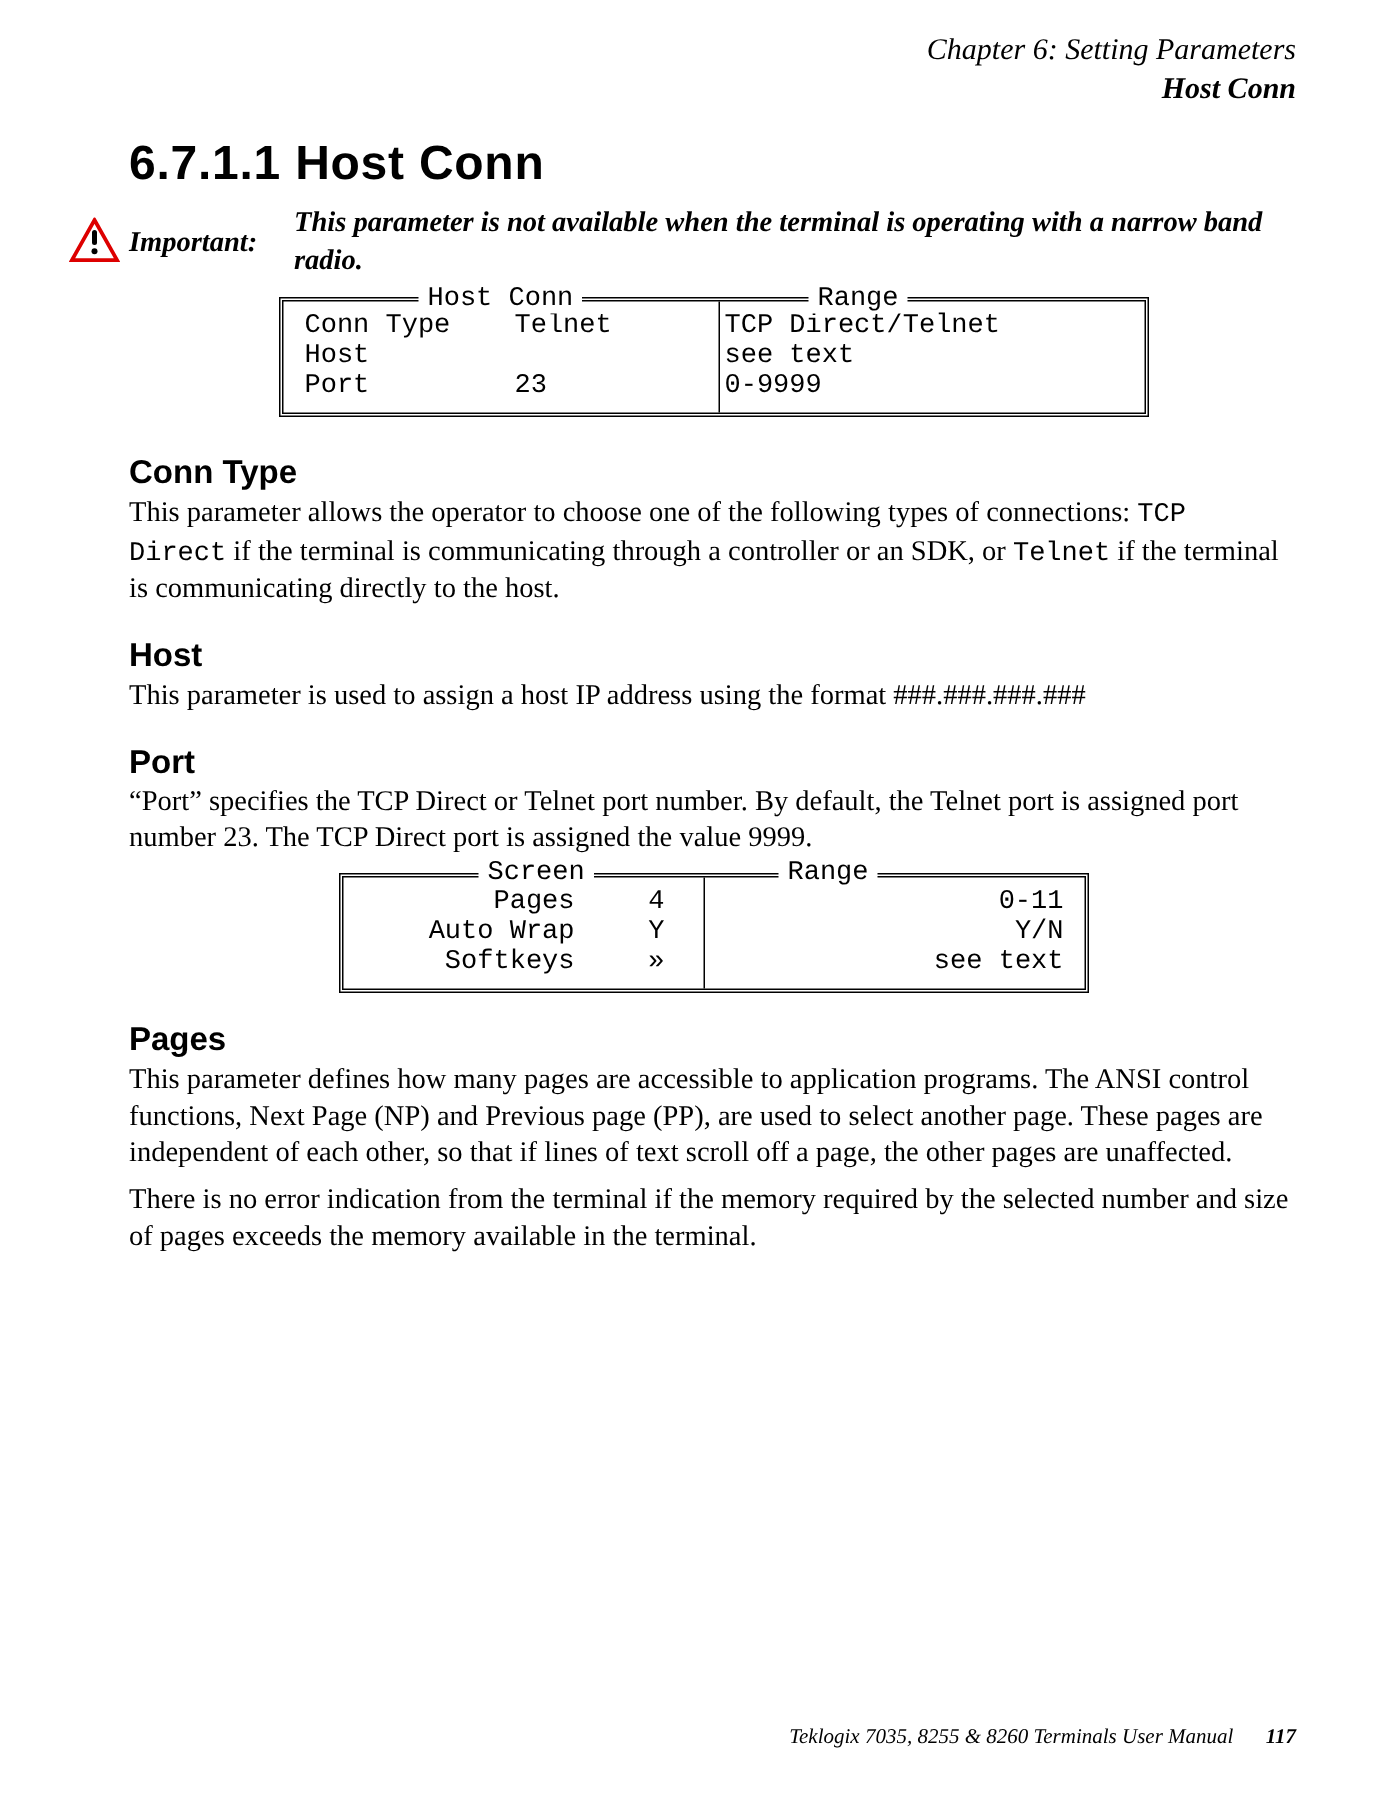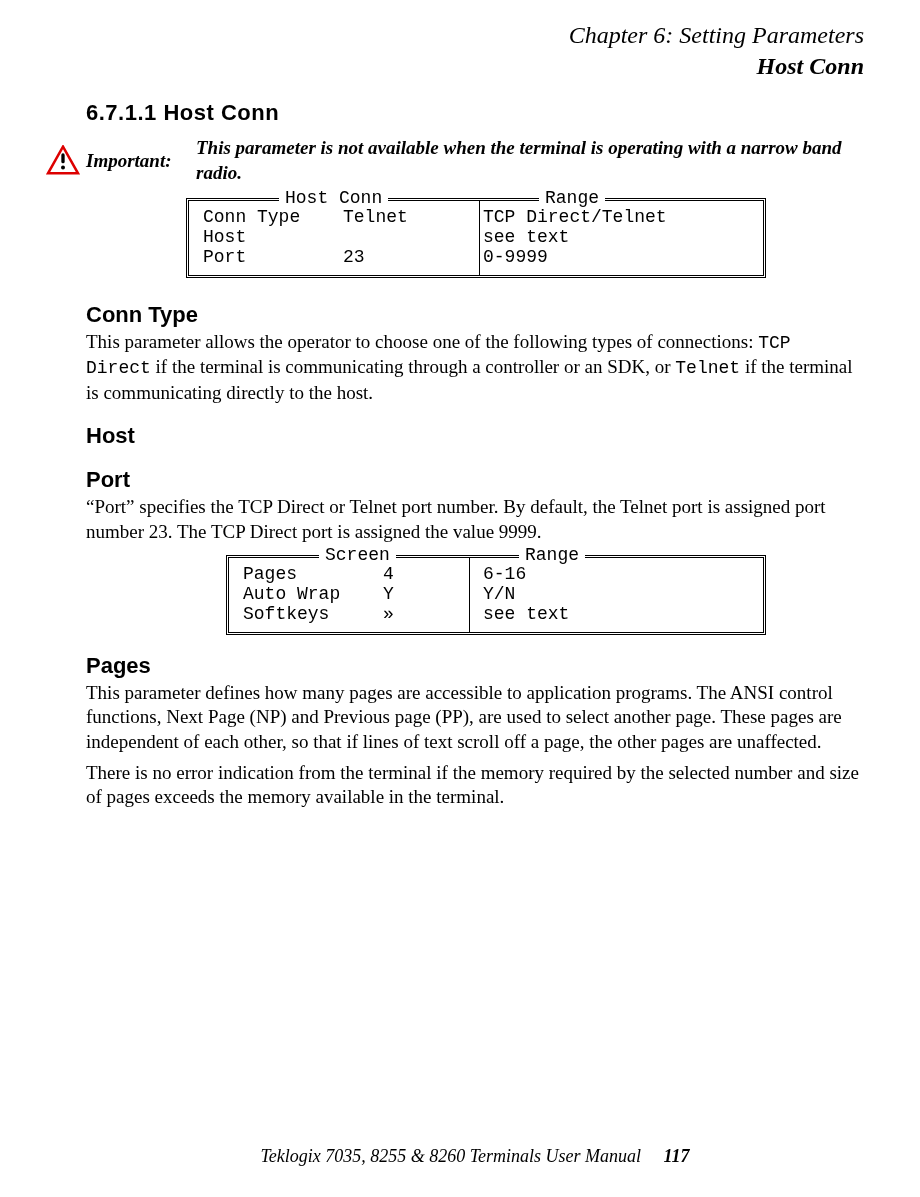--- a/index.html
+++ b/index.html
@@ -13,31 +13,31 @@
   .page {
     width: 920px;
     height: 1197px;
     position: relative;
     box-sizing: border-box;
     padding: 20px 56px 30px 86px;
   }
   .header-right {
     text-align: right;
     font-style: italic;
-    font-size: 24px;
+    font-size: 20px;
     line-height: 1.3;
     margin-bottom: 18px;
   }
   .header-right .chap { }
   .header-right .section { font-style: italic; font-weight: bold; }
   .hnum {
     font-family: "Arial Narrow", Arial, sans-serif;
     font-weight: 600;
     font-stretch: condensed;
-    font-size: 22px;
+    font-size: 32px;
     margin: 0 0 10px 0;
     letter-spacing: 0.5px;
   }
   .h2cond {
     font-family: "Arial Narrow", Arial, sans-serif;
     font-weight: 600;
     font-stretch: condensed;
     font-size: 22px;
     margin: 18px 0 0 0;
   }
@@ -104,23 +104,23 @@
     position: absolute;
     top: 0;
     bottom: 0;
     border-left: 1px solid #000;
   }
   .footer {
     position: absolute;
     bottom: 30px;
     right: 56px;
     left: 86px;
-    text-align: center;
-    font-style: italic;
-    font-size: 18px;
+    text-align: right;
+    font-style: italic;
+    font-size: 14px;
   }
   .footer .pnum { font-weight: bold; font-style: italic; margin-left: 18px; }
 </style>
 </head>
 <body>
 
 <div class="page">
 
   <div class="header-right">
     <div class="chap">Chapter 6: Setting Parameters</div>
@@ -168,37 +168,38 @@
       </div>
     </div>
   </div>
 
   <div class="h2cond">Conn Type</div>
   <p class="body-p">
     <span>This parameter allows the operator to choose one of the following types of connections: </span><span class="tty">TCP Direct</span><span> if the terminal is communicating through a controller or an SDK, or </span><span class="tty">Telnet</span><span> if the terminal is communicating directly to the host.</span>
   </p>
 
   <div class="h2cond">Host</div>
+  <p class="body-p">This parameter is used to assign a host IP address using the format ###.###.###.###</p>
 
   <div class="h2cond">Port</div>
   <p class="body-p">“Port” specifies the TCP Direct or Telnet port number. By default, the Telnet port is assigned port number 23. The TCP Direct port is assigned the value 9999.</p>
 
 
-  <div class="diagram" style="width:540px; margin-left:140px; margin-bottom:8px;">
+  <div class="diagram" style="width:500px; margin-left:140px; margin-bottom:8px;text-align:right;">
     <div class="diag-outer">
       <div class="diag-legend">
         <span class="legend-left" style="left:90px;">Screen</span>
         <span class="legend-right" style="left:290px;">Range</span>
       </div>
       <div class="diag-sep" style="left:240px;"></div>
       <div class="diag-row">
         <span class="diag-col-name">Pages</span>
         <span style="width:60px;">4</span>
         <span style="width:40px;"></span>
-        <span class="diag-col-range">6-16</span>
+        <span class="diag-col-range">0-11</span>
       </div>
       <div class="diag-row">
         <span class="diag-col-name">Auto Wrap</span>
         <span style="width:60px;">Y</span>
         <span style="width:40px;"></span>
         <span class="diag-col-range">Y/N</span>
       </div>
       <div class="diag-row">
         <span class="diag-col-name">Softkeys</span>
         <span style="width:60px;">»</span>

